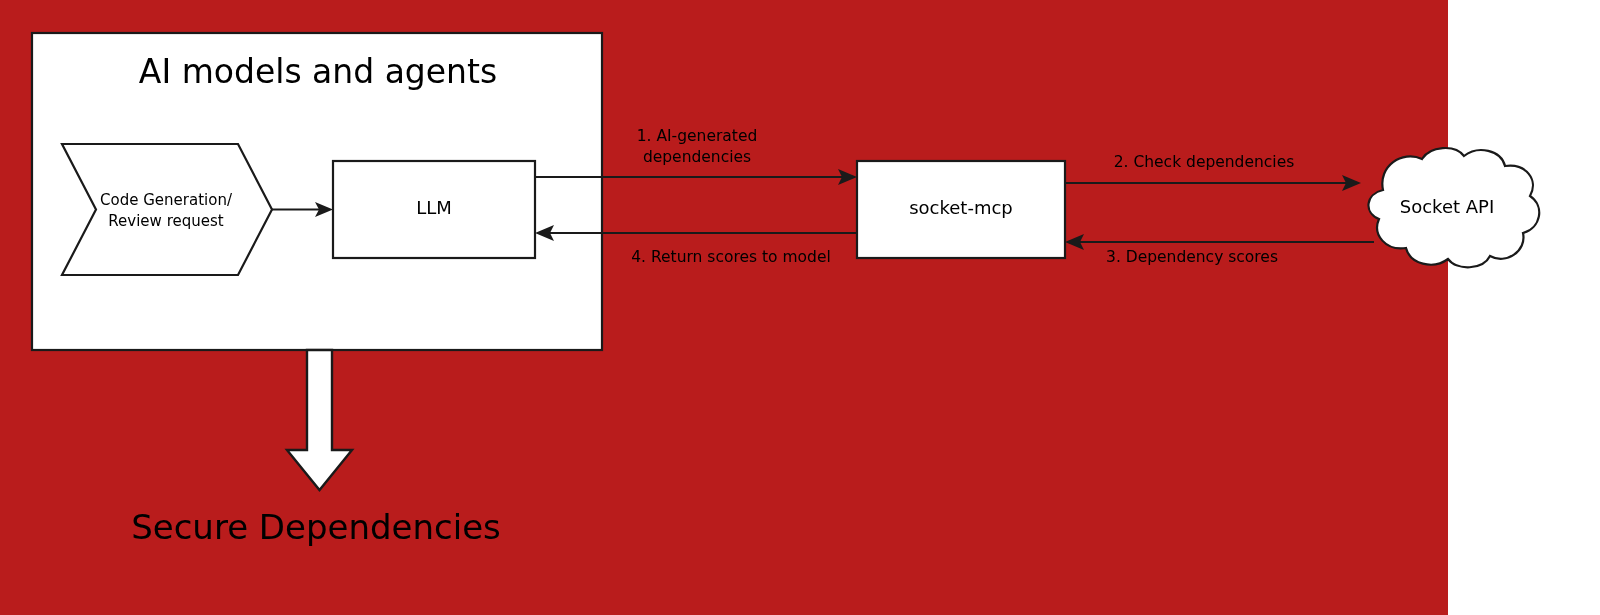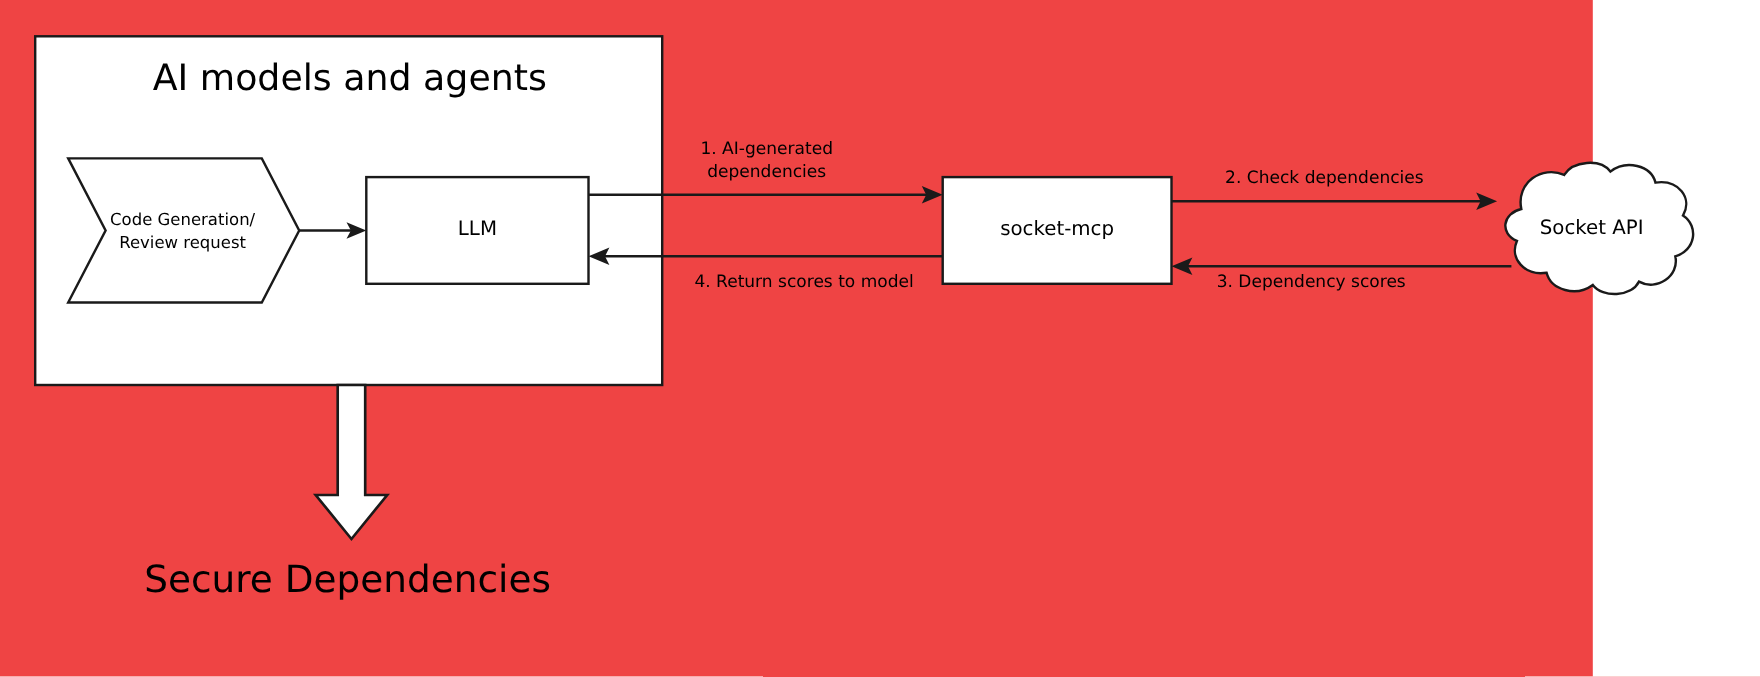--- a/index.html
+++ b/index.html
@@ -10,21 +10,21 @@
   body {
     width: 1600px;
     height: 615px;
     font-family: "DejaVu Sans", sans-serif;
     overflow: hidden;
   }
   #canvas {
     position: relative;
     width: 1448px;
     height: 615px;
-    background: #ef4444;
+    background: #b91c1c;
   }
   svg.diagram {
     position: absolute;
     top: 0;
     left: 0;
     width: 1600px;
     height: 615px;
     display: block;
   }
   .shape-stroke {

